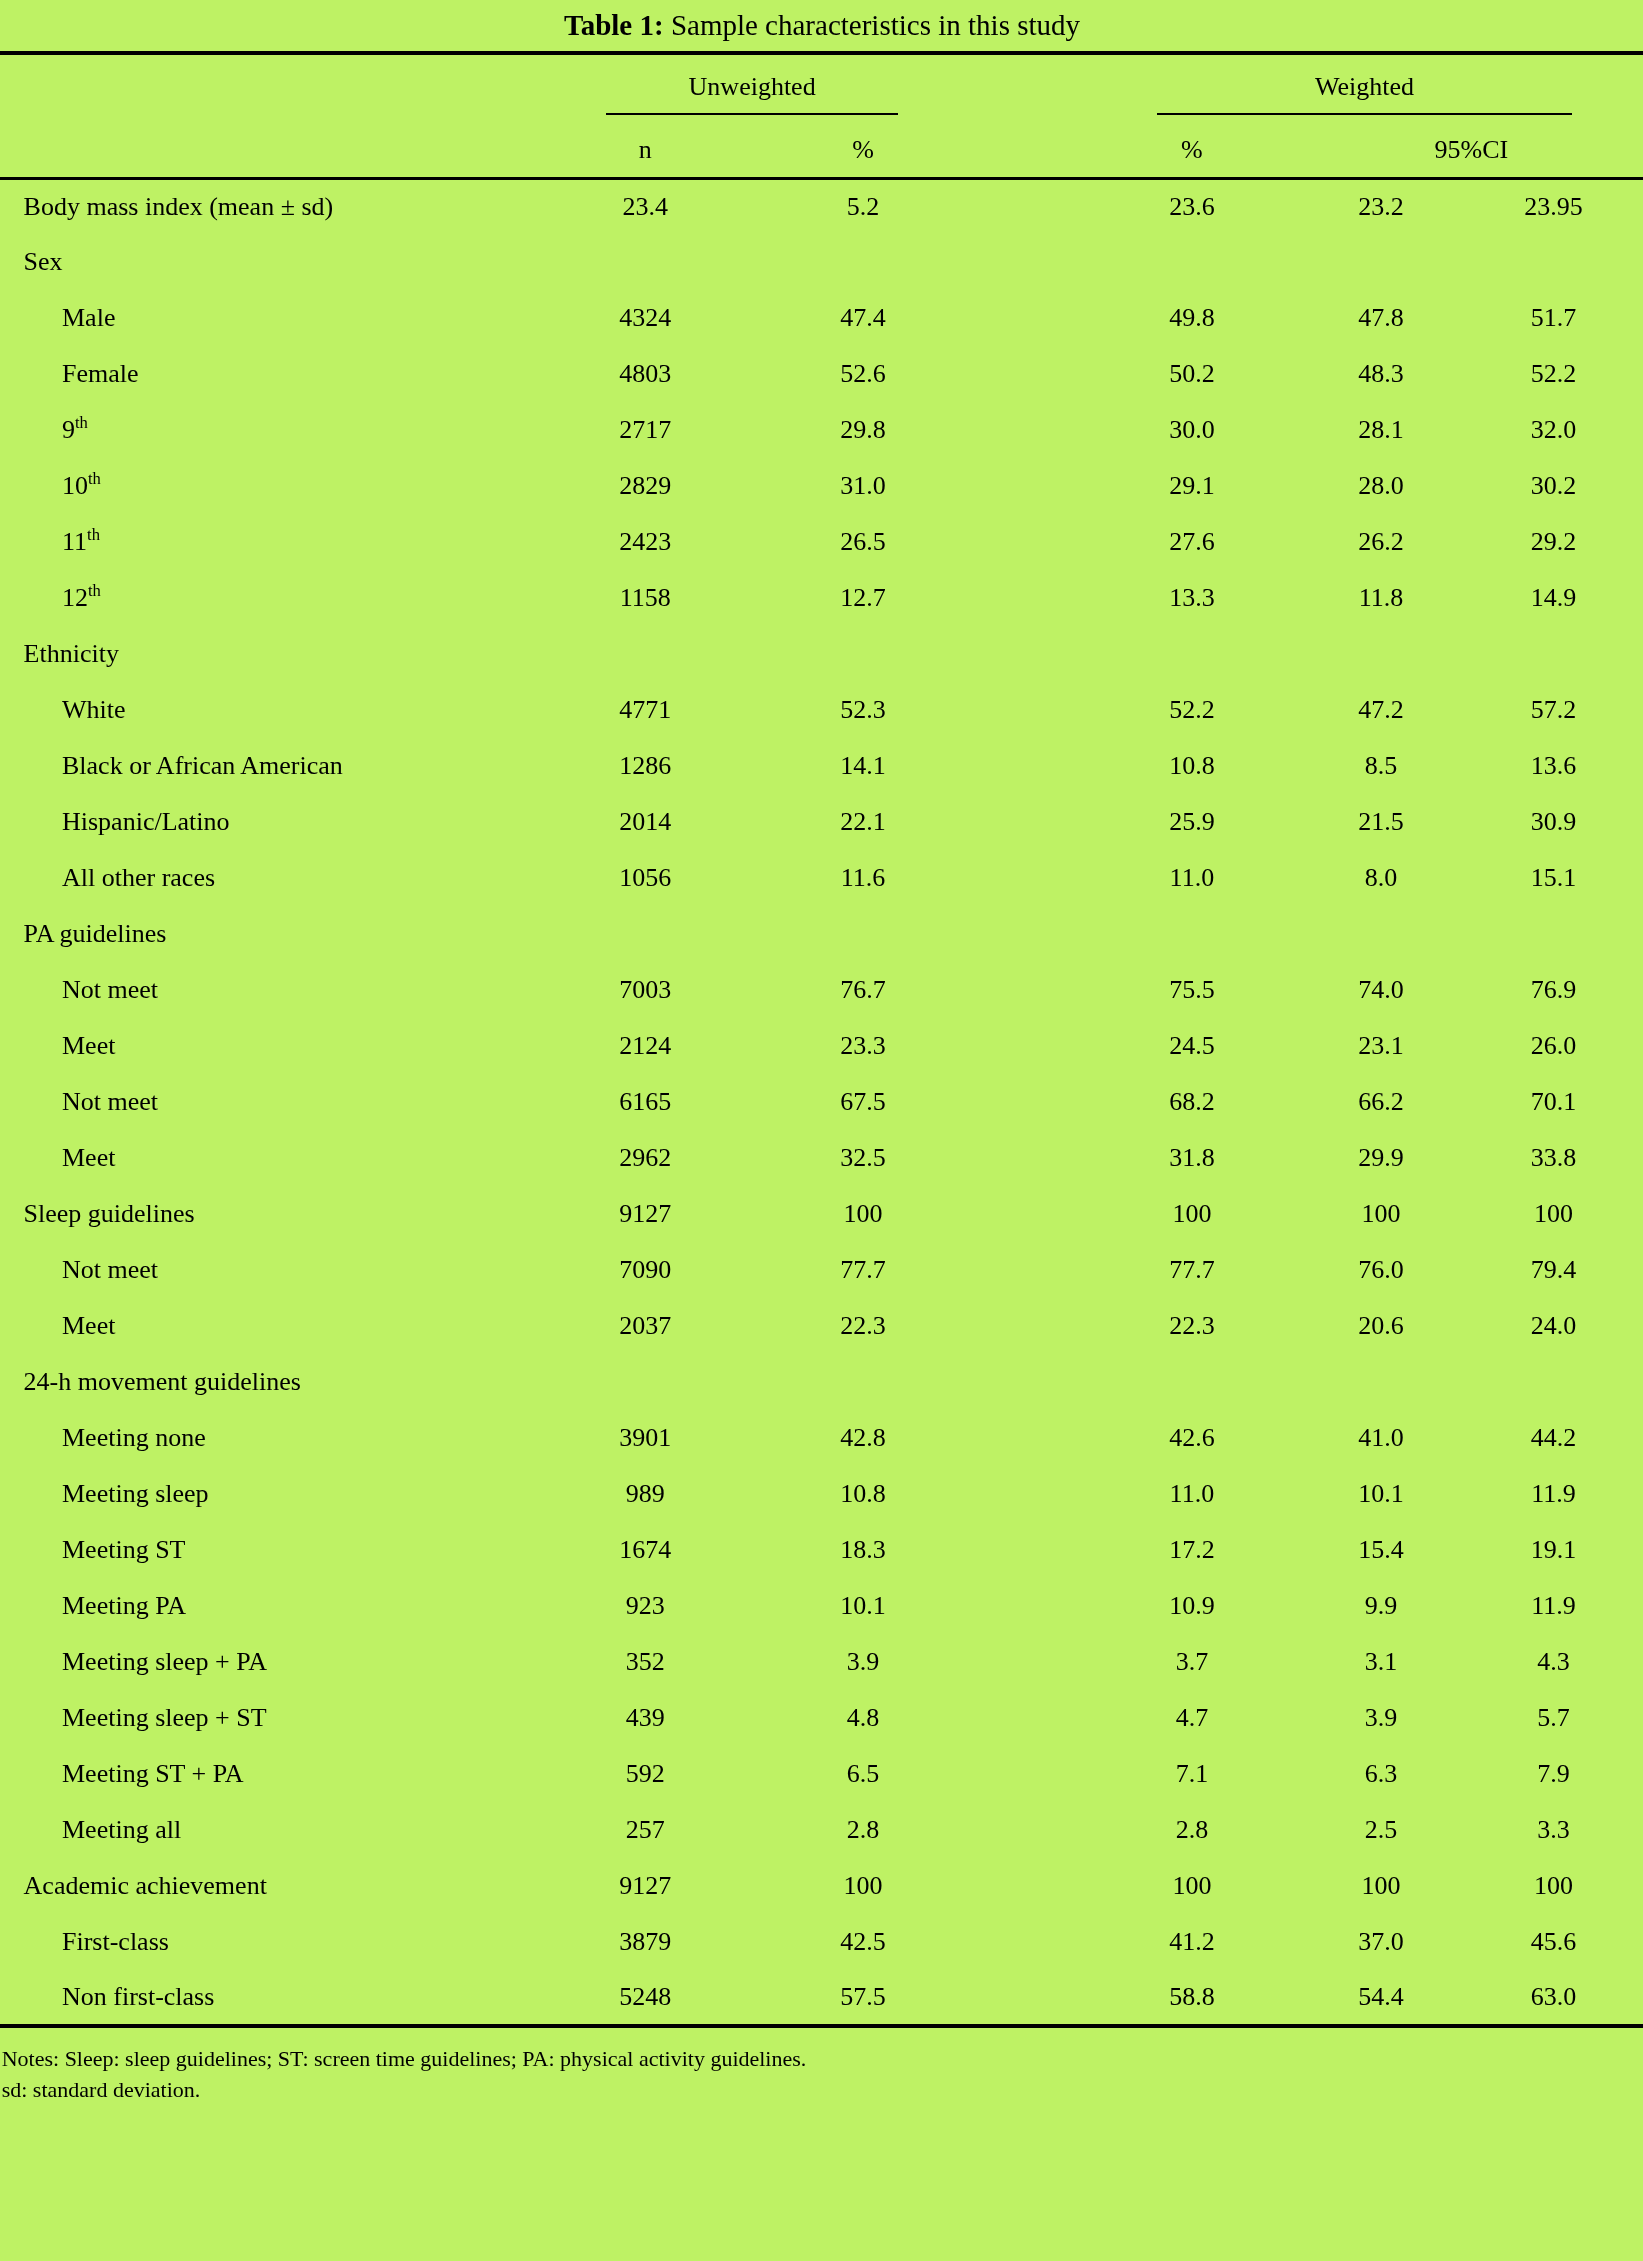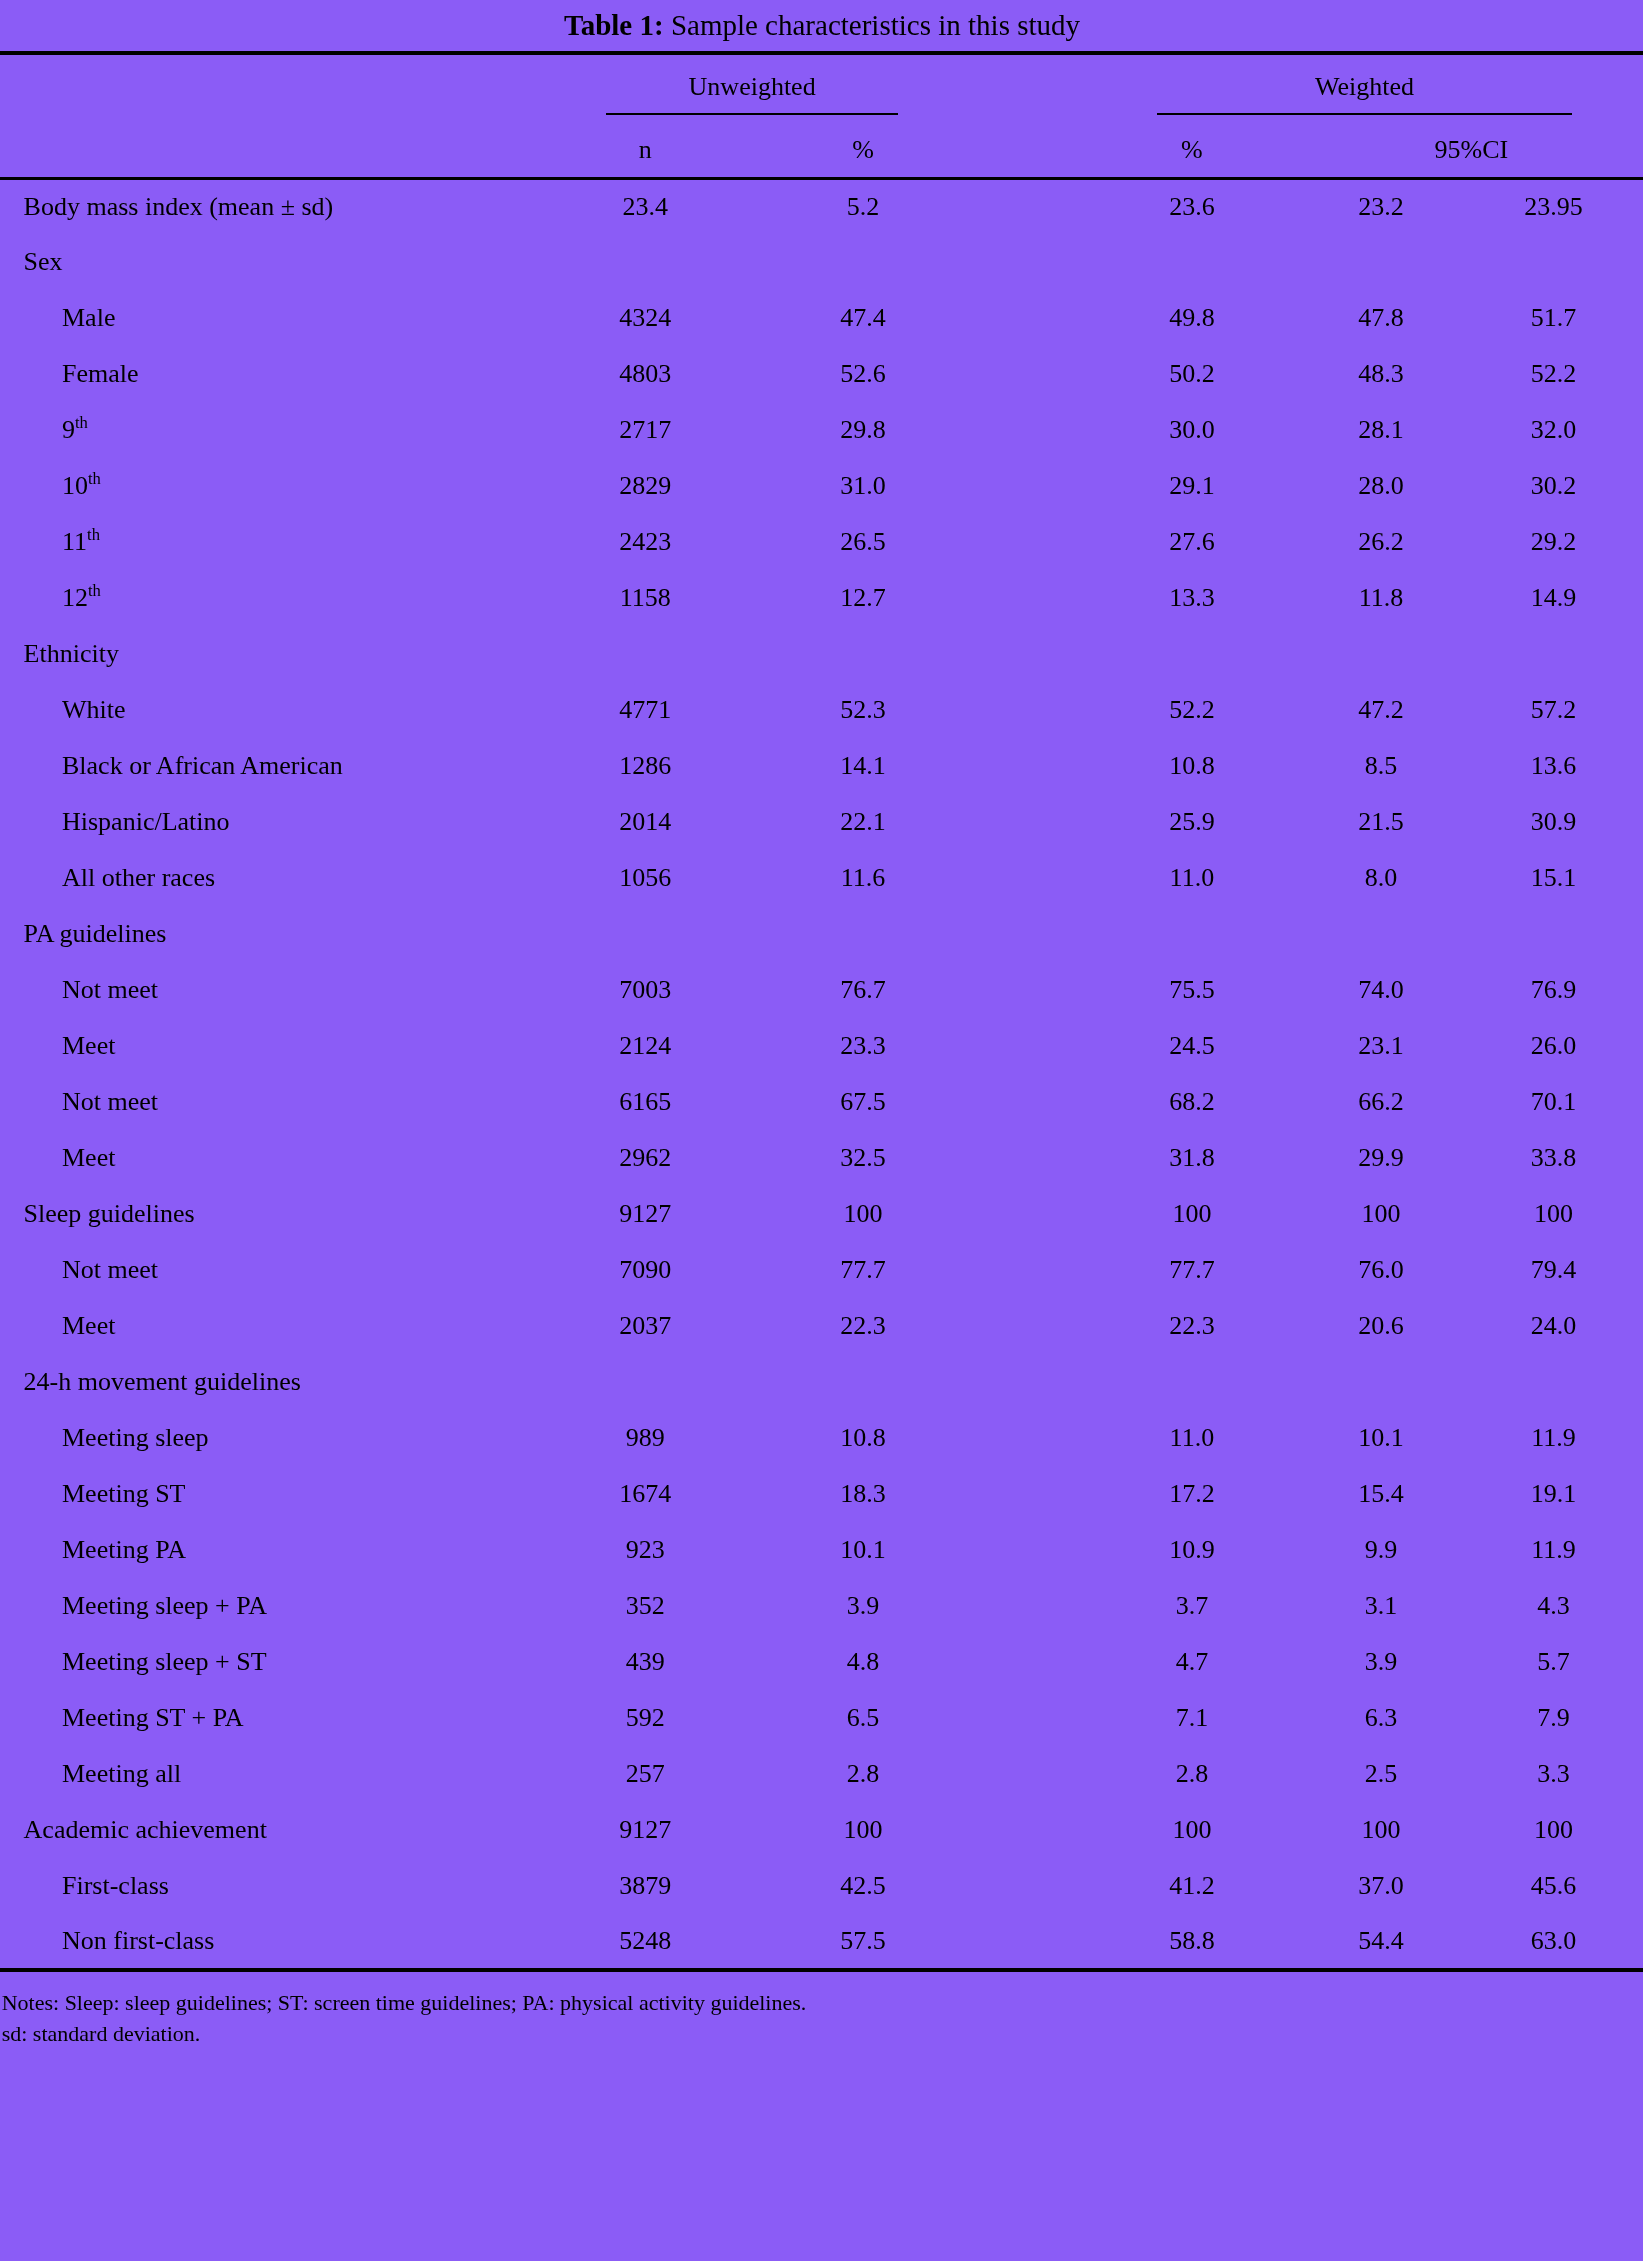--- a/index.html
+++ b/index.html
@@ -1,21 +1,21 @@
 <!DOCTYPE html>
 <html style="font-size:13.5px"><head>
 <meta charset="utf-8">
 <style>
   html, body { margin: 0; padding: 0; background: #ffffff; }
   .page {
     position: relative;
     width: 1644px;
     height: 2261px;
     box-sizing: border-box;
-    background: #8b5cf6;
+    background: #bef264;
     color: #000000;
     font-family: "Liberation Serif", "DejaVu Serif", serif;
   }
   .title {
     text-align: center;
     font-size: 29px;
     padding-top: 6.7px;
     height: 44px;
     line-height: 37px;
   }
@@ -289,20 +289,29 @@
         <tr>
           <td class="lbl b"><span>24-h movement guidelines</span></td>
           <td class="num"></td>
           <td class="num"></td>
           <td></td>
           <td class="num"></td>
           <td class="num"></td>
           <td class="num"></td>
         </tr>
         <tr>
+          <td class="lbl ind"><span>Meeting none</span></td>
+          <td class="num">3901</td>
+          <td class="num">42.8</td>
+          <td></td>
+          <td class="num">42.6</td>
+          <td class="num">41.0</td>
+          <td class="num">44.2</td>
+        </tr>
+        <tr>
           <td class="lbl ind"><span>Meeting sleep</span></td>
           <td class="num">989</td>
           <td class="num">10.8</td>
           <td></td>
           <td class="num">11.0</td>
           <td class="num">10.1</td>
           <td class="num">11.9</td>
         </tr>
         <tr>
           <td class="lbl ind"><span>Meeting ST</span></td>

